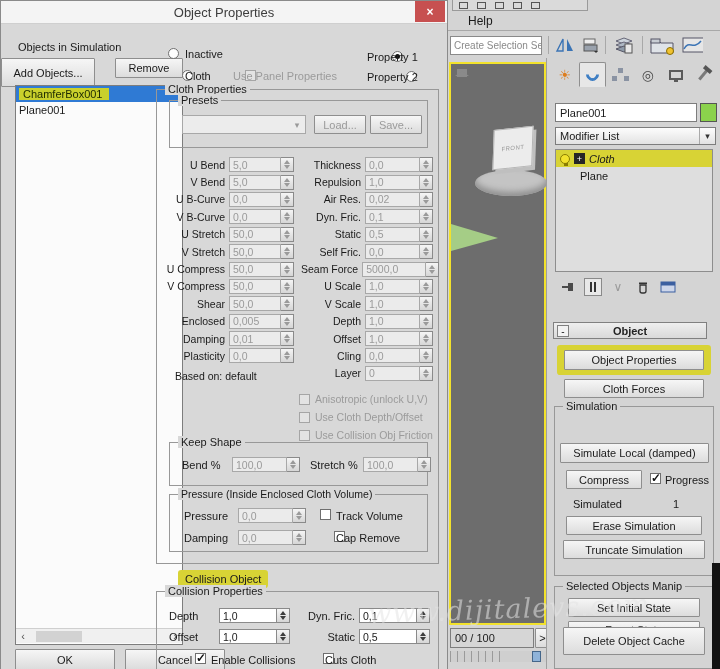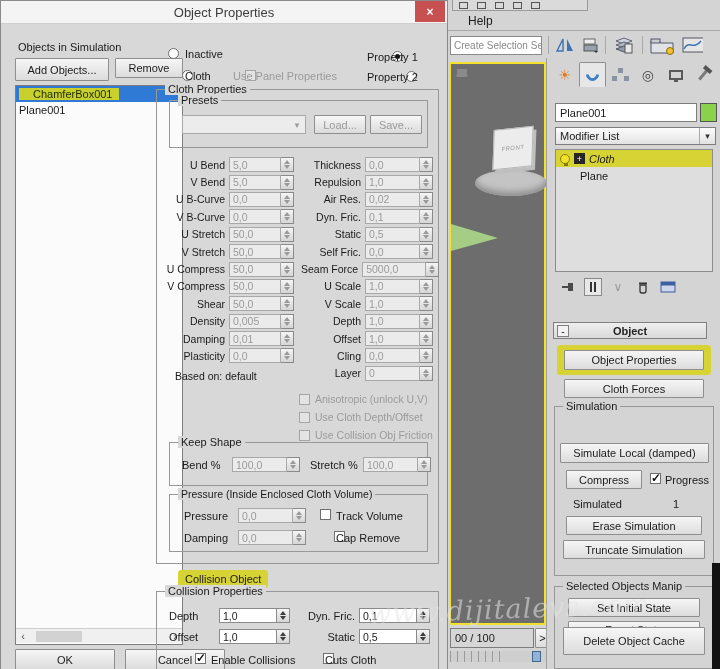--- a/index.html
+++ b/index.html
@@ -34,21 +34,21 @@
 
   
   .dialog{position:absolute;left:0;top:0;width:448px;height:669px;background:#d8d8d8;border:1px solid #8a8a8a;border-bottom:none}
   .titlebar{position:absolute;left:0;top:0;width:100%;height:23px;background:#f4f4f4;border-bottom:1px solid #cfcfcf;
             display:flex;align-items:center;justify-content:center;font-size:13px;color:#3c3c3c}
   .closebtn{position:absolute;right:2px;top:0;width:30px;height:21px;background:#c75050;color:#fff;font-weight:bold;
             display:flex;align-items:center;justify-content:center;font-size:12px}
   .listbox{position:absolute;left:14px;top:84px;width:168px;height:560px;background:#fbfbfb;border:1px solid #7d7d7d}
   .li{height:16px;display:flex;align-items:center;padding-left:3px;font-size:11px}
   .li.sel{background:#2f7ad4}
-  .li.sel .li-txt{background:#c9d02c;color:#1d2a00;padding:0 6px 0 14px}
+  .li.sel .li-txt{background:#c9d02c;color:#1d2a00;padding:0 6px 0 4px}
   .hscroll{position:absolute;left:15px;top:627px;width:166px;height:15px;background:#f0f0f0;border-top:1px solid #cfcfcf;display:flex;align-items:center}
   .harrow{width:14px;height:15px;display:flex;align-items:center;justify-content:center;color:#555;font-size:11px}
   .hthumb{width:46px;height:11px;background:#d2d2d2;margin-left:6px}
   .prow{display:flex;align-items:center;height:17.4px}
   .plabel{text-align:right;padding-right:4px;font-size:10.5px;white-space:nowrap}
   .cbrow{display:flex;align-items:center;height:18px;gap:5px;font-size:10.5px}
 
   
   .maxui{position:absolute;left:448px;top:0;width:272px;height:669px;background:#d4d4d4}
   .minibar{position:absolute;left:4px;top:0;width:136px;height:11px;background:#dadada;border:1px solid #9a9a9a;border-top:none;display:flex;gap:9px;align-items:flex-end;padding:0 6px 1px}
@@ -293,21 +293,21 @@
   </div>
 
   <div class="dialog">
     <div class="titlebar">
       <span>Object Properties</span>
     </div>
     <div class="closebtn">×</div>
 
     
     <span class="abs" style="left:17px;top:40px">Objects in Simulation</span>
-    <div class="btn abs" style="left:14px;top:57px;width:94px;height:23px">Add Objects...</div>
+    <div class="btn abs" style="left:0;top:57px;width:94px;height:29px">Add Objects...</div>
     <div class="btn abs" style="left:114px;top:57px;width:68px;height:20px">Remove</div>
 
     <div class="listbox">
 
         <div class="li sel">
           <span class="li-txt">ChamferBox001</span>
         </div>
 
         <div class="li">
           <span class="li-txt">Plane001</span>
@@ -441,21 +441,21 @@
             <span class="pfield off" style="width:52px">
               <span>50,0</span>
             </span>
             <span class="spin">
               <i class="up"></i>
               <i class="dn"></i>
             </span>
           </div>
 
           <div class="prow">
-            <span class="plabel" style="width:70px">Density</span>
+            <span class="plabel" style="width:70px">Enclosed</span>
             <span class="pfield off" style="width:52px">
               <span>0,005</span>
             </span>
             <span class="spin">
               <i class="up"></i>
               <i class="dn"></i>
             </span>
           </div>
 
           <div class="prow">

